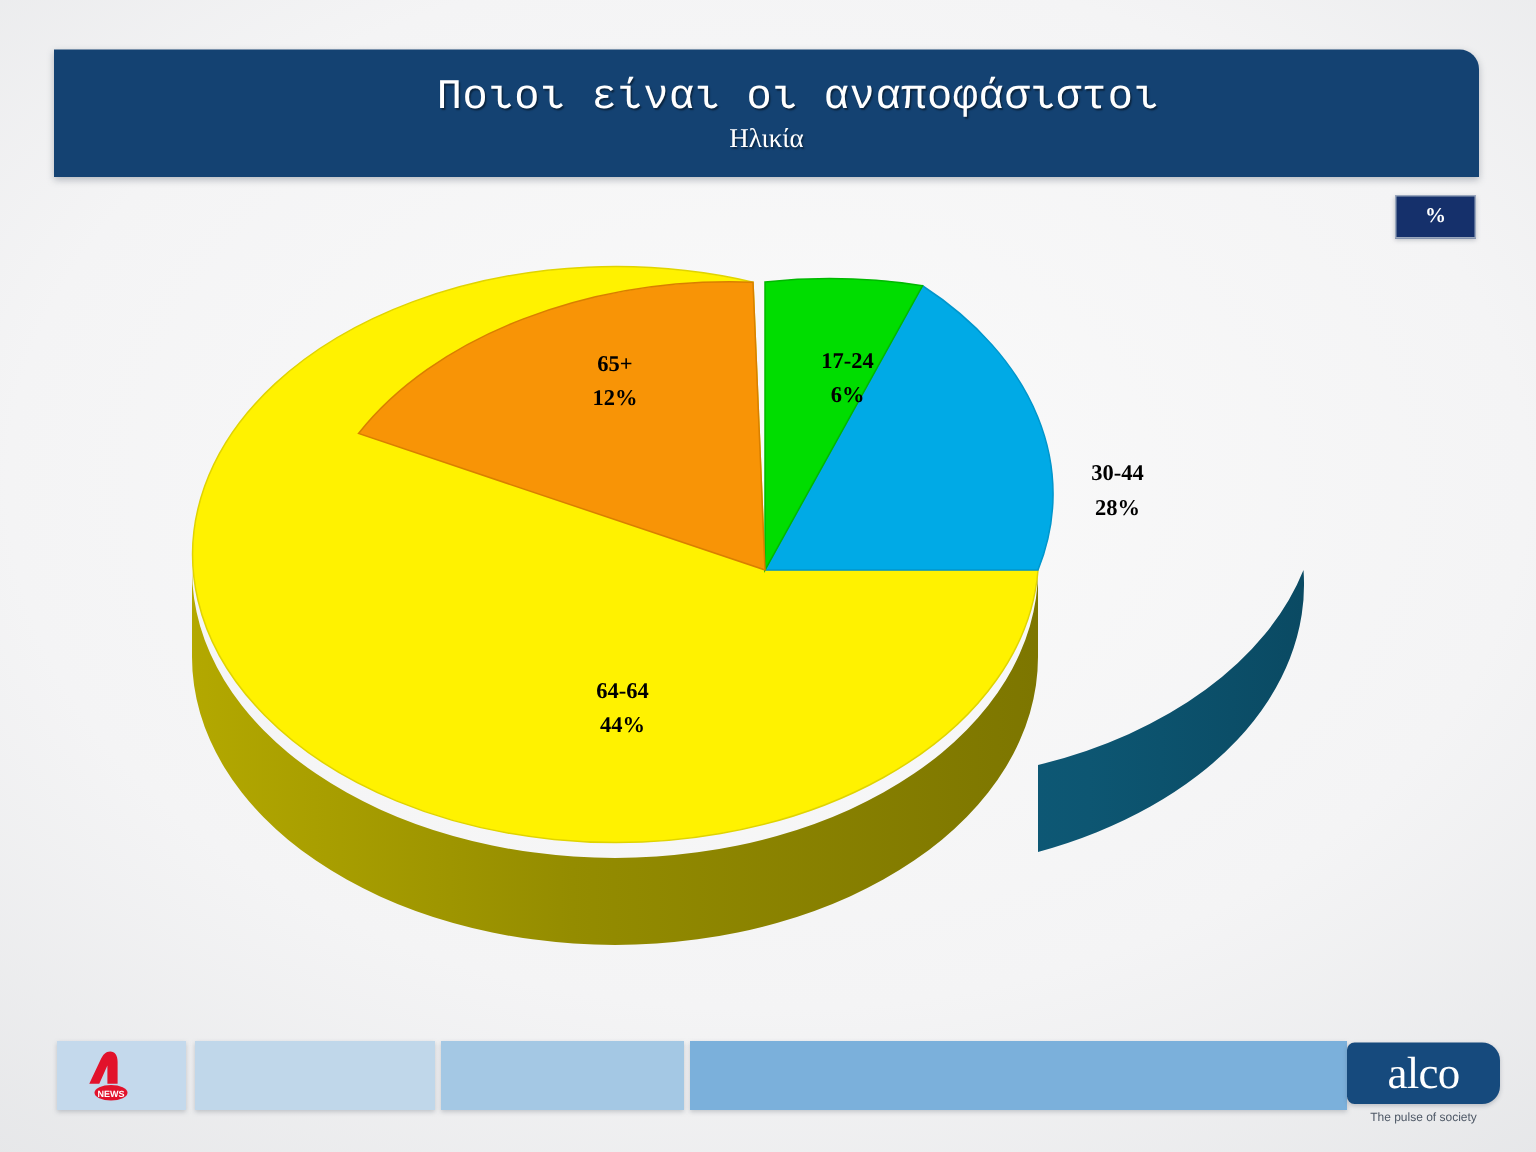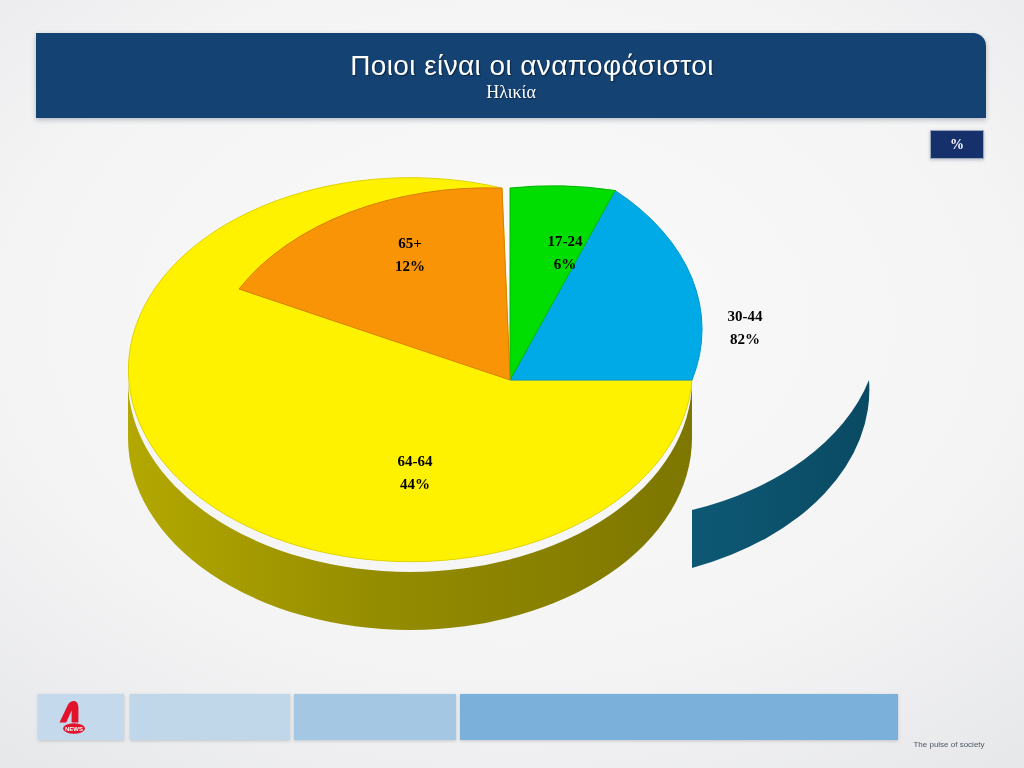--- a/index.html
+++ b/index.html
@@ -34,21 +34,21 @@
     border-top-right-radius: 13px;
     box-shadow: 0 2px 5px rgba(90,100,115,0.40);
   }
   #title-main {
     position: absolute;
     left: 0;
     right: 0;
     top: 17px;
     text-align: center;
     color: #ffffff;
-    font-family: Liberation Sans, sans-serif;
+    font-family: Liberation Mono, monospace;
     font-size: 28px;
     line-height: 32px;
     letter-spacing: 0.4px;
     text-shadow: 1px 1px 1px rgba(0,0,0,0.45);
     padding-left: 42px;
   }
   #title-sub {
     position: absolute;
     left: 0;
     right: 0;
@@ -216,21 +216,21 @@
         <path fill="#F89406" stroke="#d97f00" stroke-width="1" d="M 400 210 L 392 18.1 A 282 192 0 0 0 129 119 Z"></path>
       </g>
     </svg>
 
     <div class="slice-label" id="label-0">
       <span class="lbl-cat">17-24</span>
       <span class="lbl-val">6%</span>
     </div>
     <div class="slice-label" id="label-1">
       <span class="lbl-cat">30-44</span>
-      <span class="lbl-val">82%</span>
+      <span class="lbl-val">28%</span>
     </div>
     <div class="slice-label" id="label-2">
       <span class="lbl-cat">64-64</span>
       <span class="lbl-val">44%</span>
     </div>
     <div class="slice-label" id="label-3">
       <span class="lbl-cat">65+</span>
       <span class="lbl-val">12%</span>
     </div>
   </div>
@@ -242,15 +242,18 @@
     <div class="fbar" id="fbar-3"></div>
   </div>
 
   <svg id="alpha-logo" viewBox="0 0 44 40">
     <path d="M21.5 3 C18.5 3 16.6 5.2 15.2 8.2 L7.5 24.5 L14.2 24.5 L19.6 12.4 L19.6 24.5 L26.4 24.5 L26.4 9.8 C26.4 5.6 24.6 3 21.5 3 Z" fill="#e2122b"></path>
     <path d="M12.0 15.5 L21.0 21.0 L15.0 25.0 Z" fill="#ffffff" opacity="0.0"></path>
     <ellipse cx="22" cy="30.5" rx="11" ry="5.2" fill="#e2122b"></ellipse>
     <text x="22" y="33" text-anchor="middle" fill="#ffffff" font-family="Liberation Sans, sans-serif" font-size="6" font-weight="bold">NEWS</text>
   </svg>
 
+  <div id="alco-logo">
+    <span id="alco-word">alco</span>
+  </div>
   <div id="alco-tag">The pulse of society</div>
 
 </div>
 
 </body></html>

